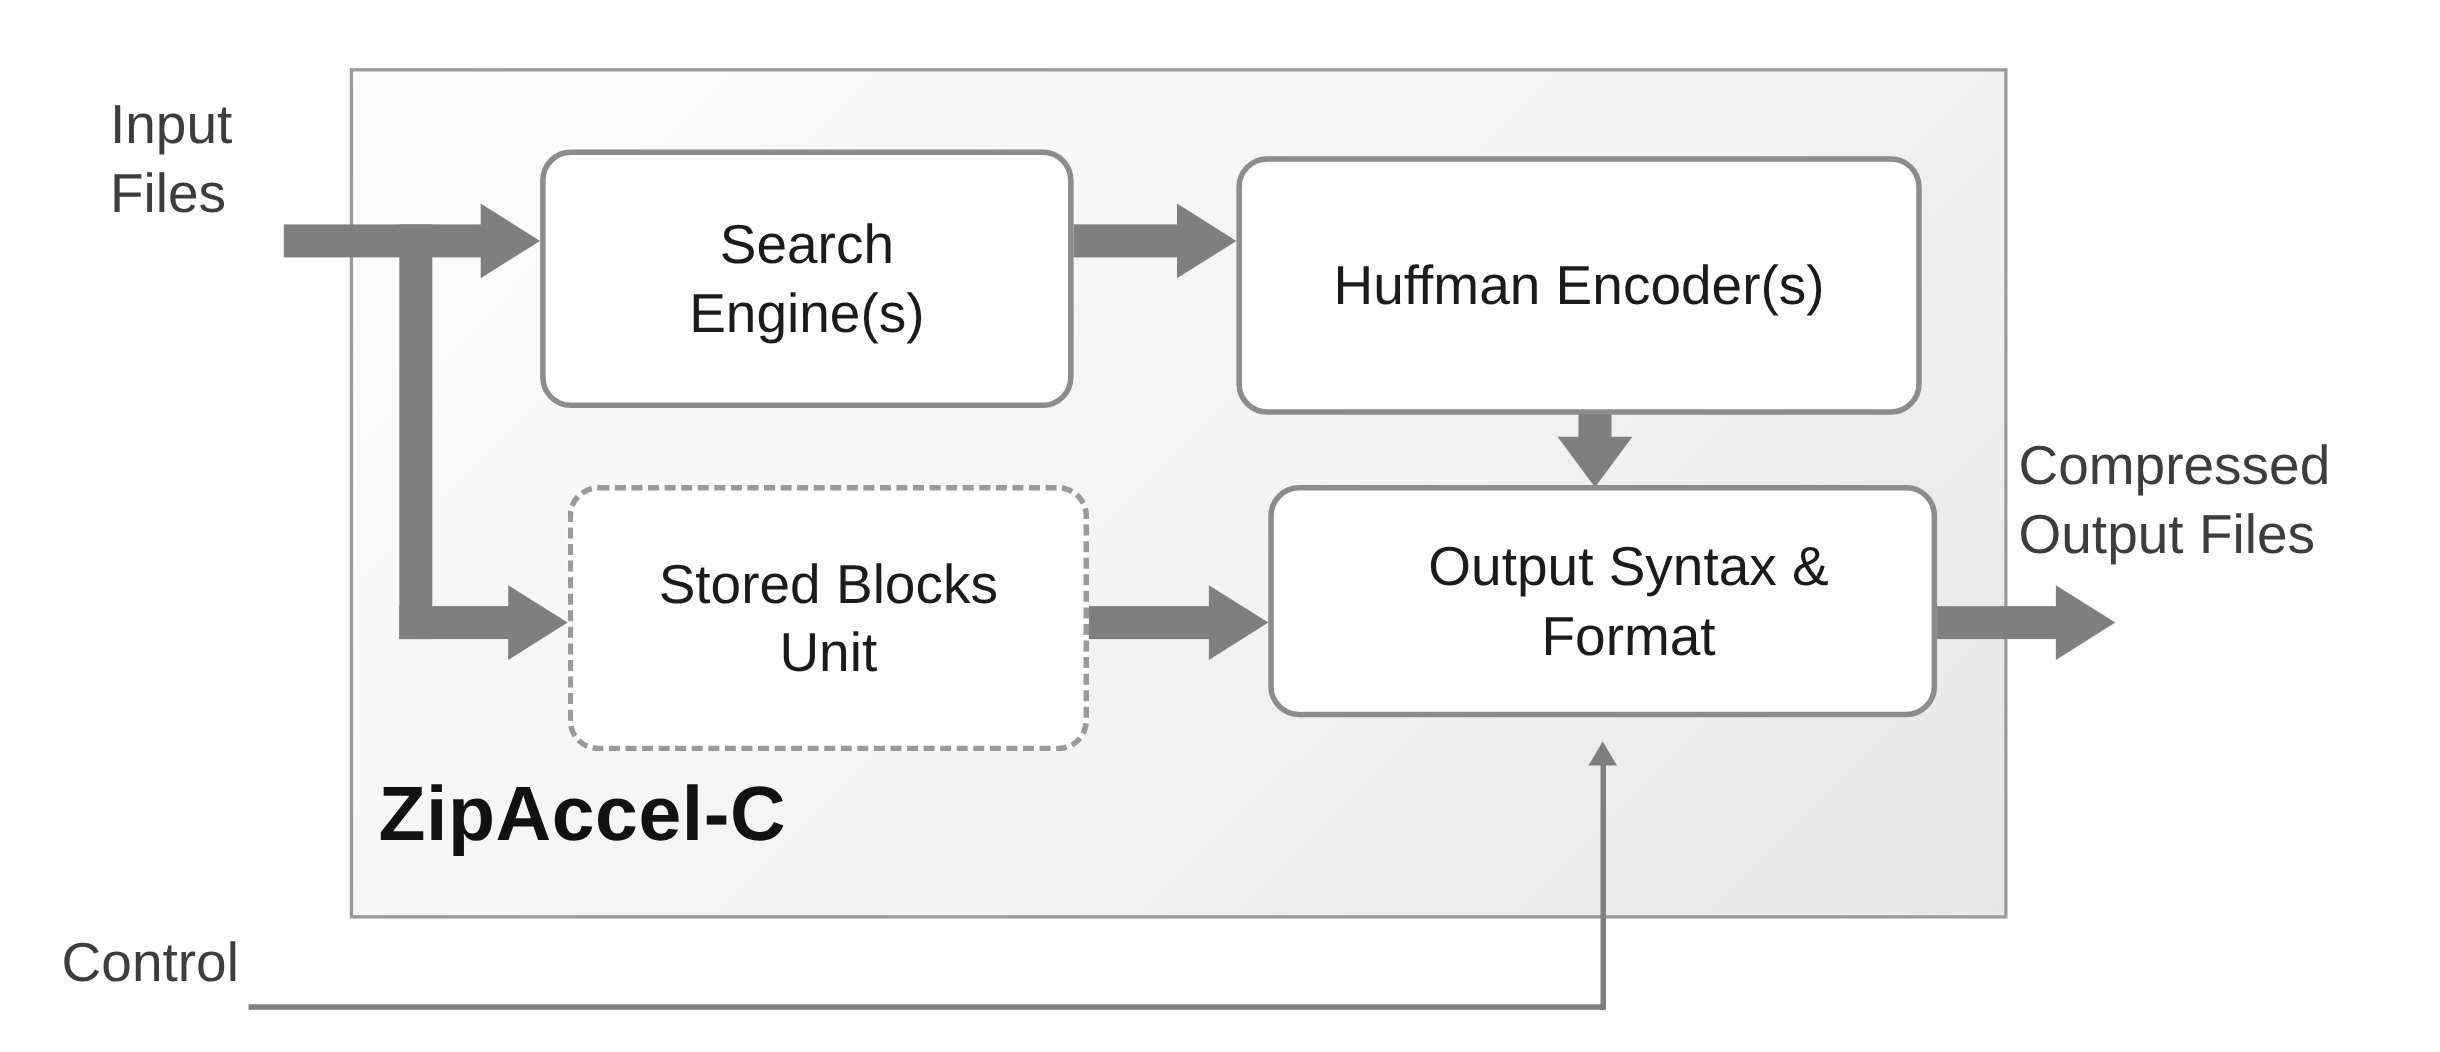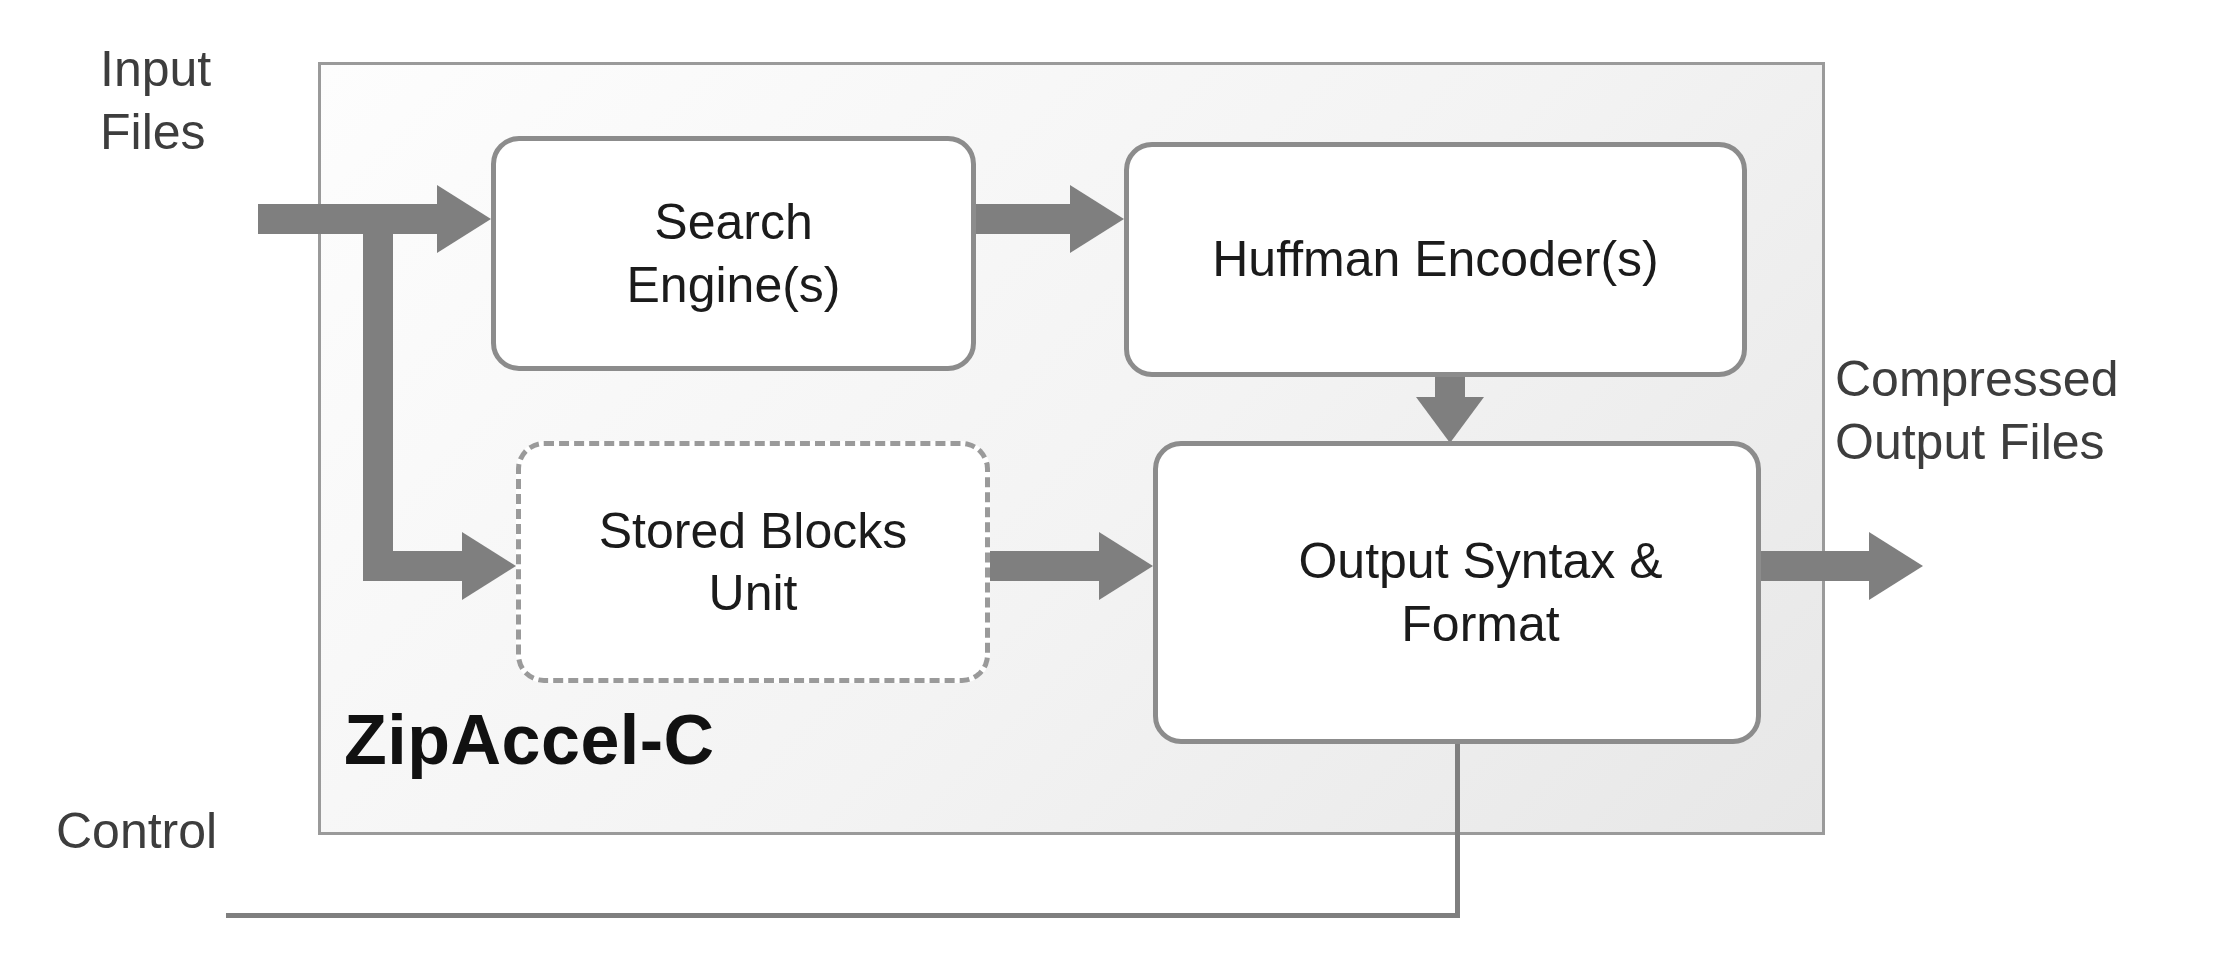--- a/index.html
+++ b/index.html
@@ -37,21 +37,21 @@
     line-height: 1.25;
   }
   .node.dashed {
     border-style: dashed;
     border-color: #9a9a9a;
   }
 
   .node-search  { left: 491px;  top: 102px; width: 485px; height: 235px; margin-top: 34px; }
   .node-huffman { left: 1124px; top: 102px; width: 623px; height: 235px; margin-top: 40px; }
   .node-stored  { left: 516px;  top: 441px; width: 474px; height: 242px; }
-  .node-output  { left: 1153px; top: 441px; width: 608px; height: 303px; padding-left: 47px; }
+  .node-output  { left: 1153px; top: 441px; width: 608px; height: 211px; padding-left: 47px; }
 
   .shaft { position: absolute; background: #7f7f7f; }
 
   .head-right {
     position: absolute; width: 0; height: 0;
     border-top: 34px solid transparent;
     border-bottom: 34px solid transparent;
     border-left: 54px solid #7f7f7f;
   }
   .head-down {
@@ -66,20 +66,21 @@
     border-right: 13px solid transparent;
     border-bottom: 22px solid #7f7f7f;
   }
 
   .ext-label {
     position: absolute;
     font-size: 50px;
     color: #3d3d3d;
     white-space: pre-line;
     line-height: 1.25;
+    margin-top: 44px;
   }
   .label-input   { left: 100px;  top: 38px; }
   .label-output  { left: 1835px; top: 348px; }
   .label-control { left: 56px;   top: 800px; }
 
   .diagram-title {
     position: absolute;
     left: 344px; top: 700px;
     font-size: 70px;
     font-weight: bold;

